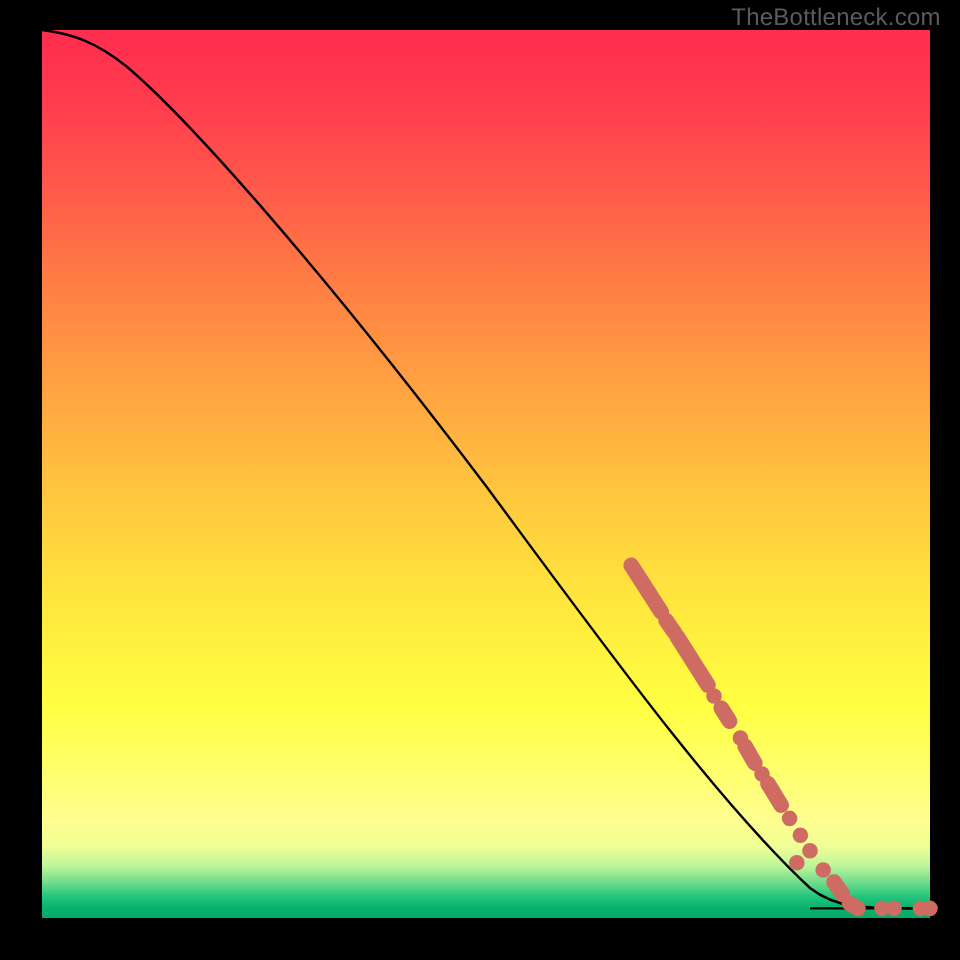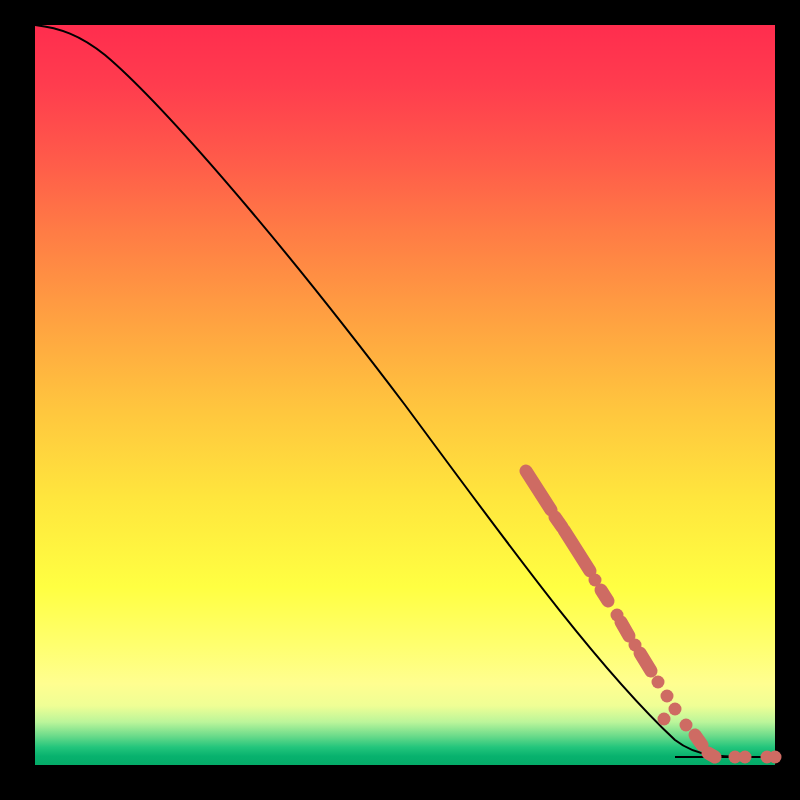--- a/index.html
+++ b/index.html
@@ -61,20 +61,21 @@
   .curve { fill: none; stroke: #000; stroke-width: 2; }
   .flatline { fill: none; stroke: #000; stroke-width: 2; }
   .dot-cap { fill: #ce6b63; }
   .dot-rod { stroke: #ce6b63; stroke-linecap: round; }
 </style>
 </head>
 <body>
 
 <div class="stage">
 
+  <div class="attribution">TheBottleneck.com</div>
 
   <div class="plot">
     <svg class="overlay" viewBox="0 0 740 740" preserveAspectRatio="none">
       <path class="curve" d="M 0 0 C 25 3, 45 10, 70 30 C 120 72, 230 195, 370 380 C 470 515, 560 640, 640 715 C 662 732, 680 732, 740 732"></path>
       <path class="flatline" d="M 640 732 L 740 732"></path>
       <g id="dot-layer">
           <line x1="491" y1="446" x2="516" y2="485" class="dot-rod" stroke="#ce6b63" stroke-width="13"></line>
           <line x1="520" y1="492" x2="527" y2="502" class="dot-rod" stroke="#ce6b63" stroke-width="13"></line>
           <line x1="529" y1="505" x2="555" y2="546" class="dot-rod" stroke="#ce6b63" stroke-width="13"></line>
           <circle cx="560" cy="555" r="6.5" class="dot-cap" fill="#ce6b63"></circle>

